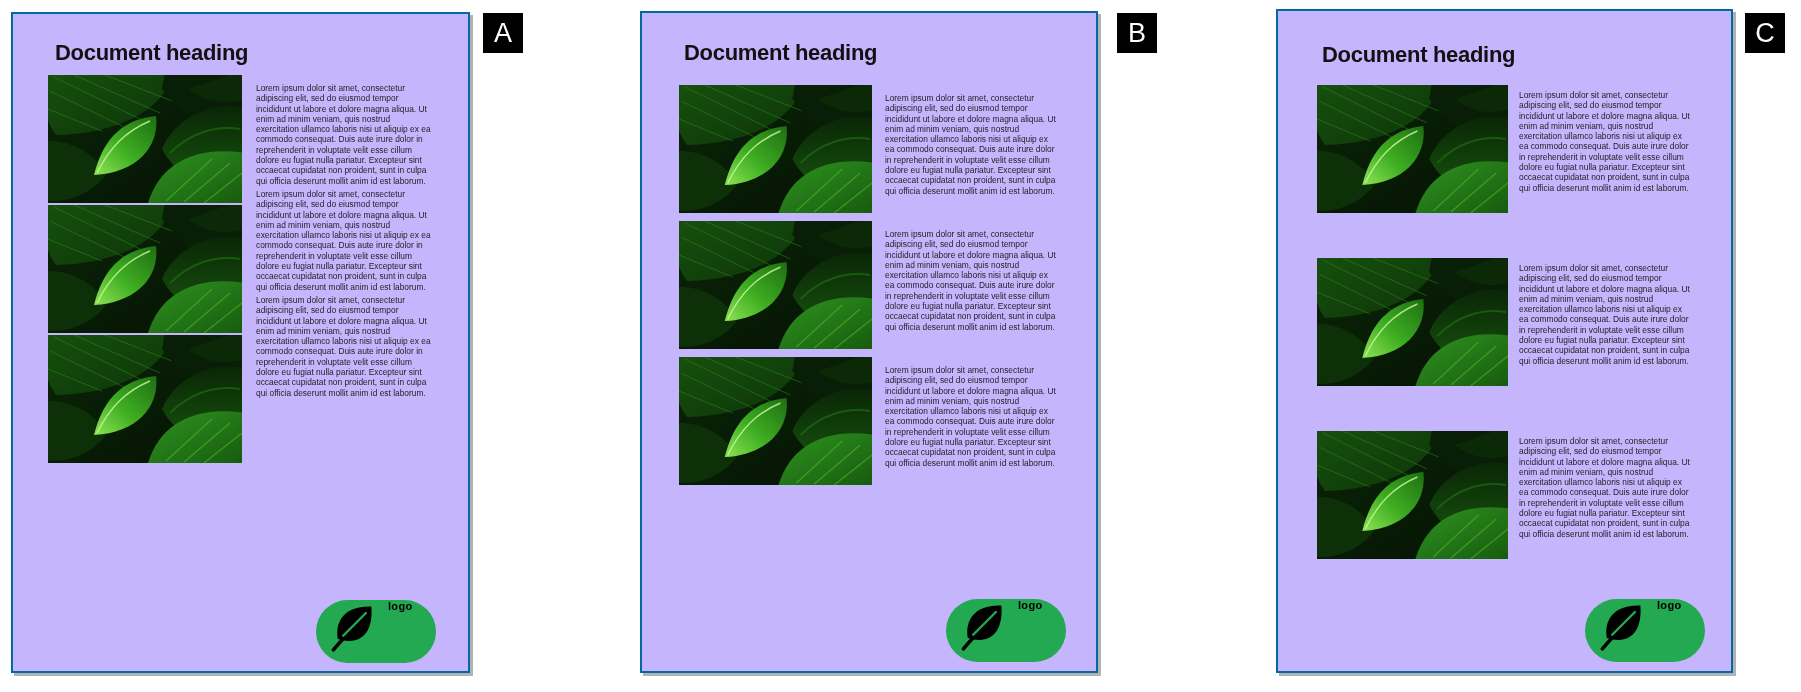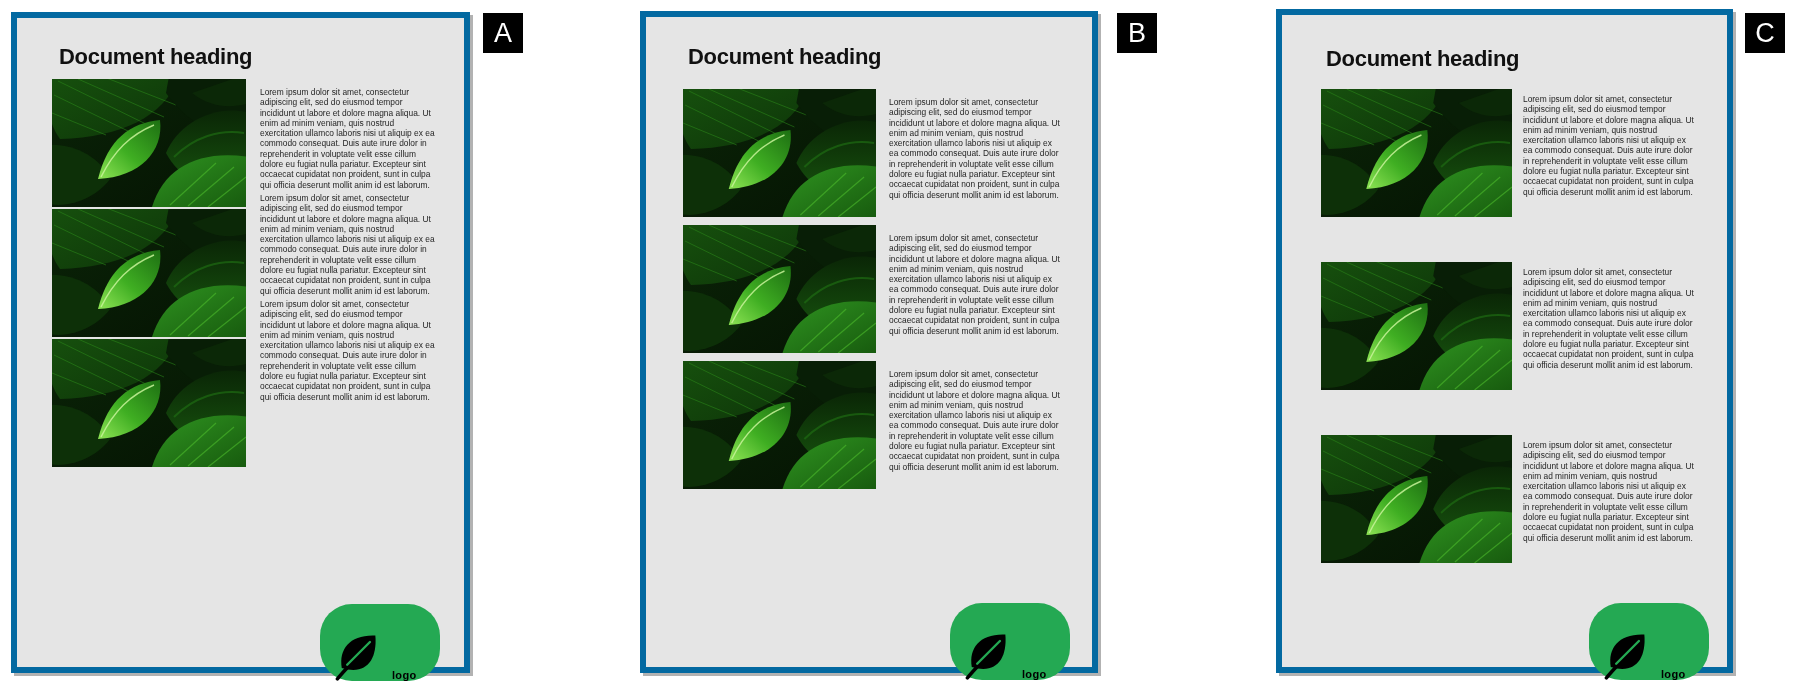--- a/index.html
+++ b/index.html
@@ -5,22 +5,22 @@
   html,body{margin:0;padding:0;background:#ffffff;}
   #canvas{
     position:relative;
     width:1801px;height:692px;
     background:#ffffff;
     font-family:"Liberation Sans", sans-serif;
     overflow:hidden;
   }
   .page{
     position:absolute;
-    background:#e5e5e5;
-    border:6px solid #0369a1;
+    background:#c4b5fd;
+    border:2px solid #0369a1;
     box-sizing:border-box;
     box-shadow:3px 3px 0 rgba(0,0,0,0.30);
     text-decoration:underline;
   }
   #page-a{left:11px;top:12px;width:459px;height:661px;}
   #page-b{left:640px;top:11px;width:458px;height:662px;}
   #page-c{left:1276px;top:9px;width:457px;height:664px;}
 
   .variant-label{
     position:absolute;
@@ -69,22 +69,22 @@
 
   
   #page-c .rows{position:absolute;left:39px;top:74px;}
   #page-c .row{display:flex;margin-bottom:45px;}
   #page-c .leafimg{width:191px;height:128px;flex:none;}
   #page-c .row .para{margin-left:11px;width:174px;padding-top:5px;}
 
   
   .logo-pill{
     position:absolute;
-    width:120px;height:77px;border-radius:32px;
-    display:flex;align-items:flex-end;
+    width:120px;height:63px;border-radius:32px;
+    display:flex;align-items:flex-start;
   }
   #page-a .logo-pill{left:303px;top:586px;}
   #page-b .logo-pill{left:304px;top:586px;}
   #page-c .logo-pill{left:307px;top:588px;}
   .logo-leaf{width:52px;height:52px;margin-left:12px;flex:none;}
   .logo-text{
     font-size:11px;font-weight:bold;color:#000000;
     margin-left:8px;letter-spacing:0.3px;
   }
   .defs-holder{position:absolute;width:0;height:0;overflow:hidden;}

